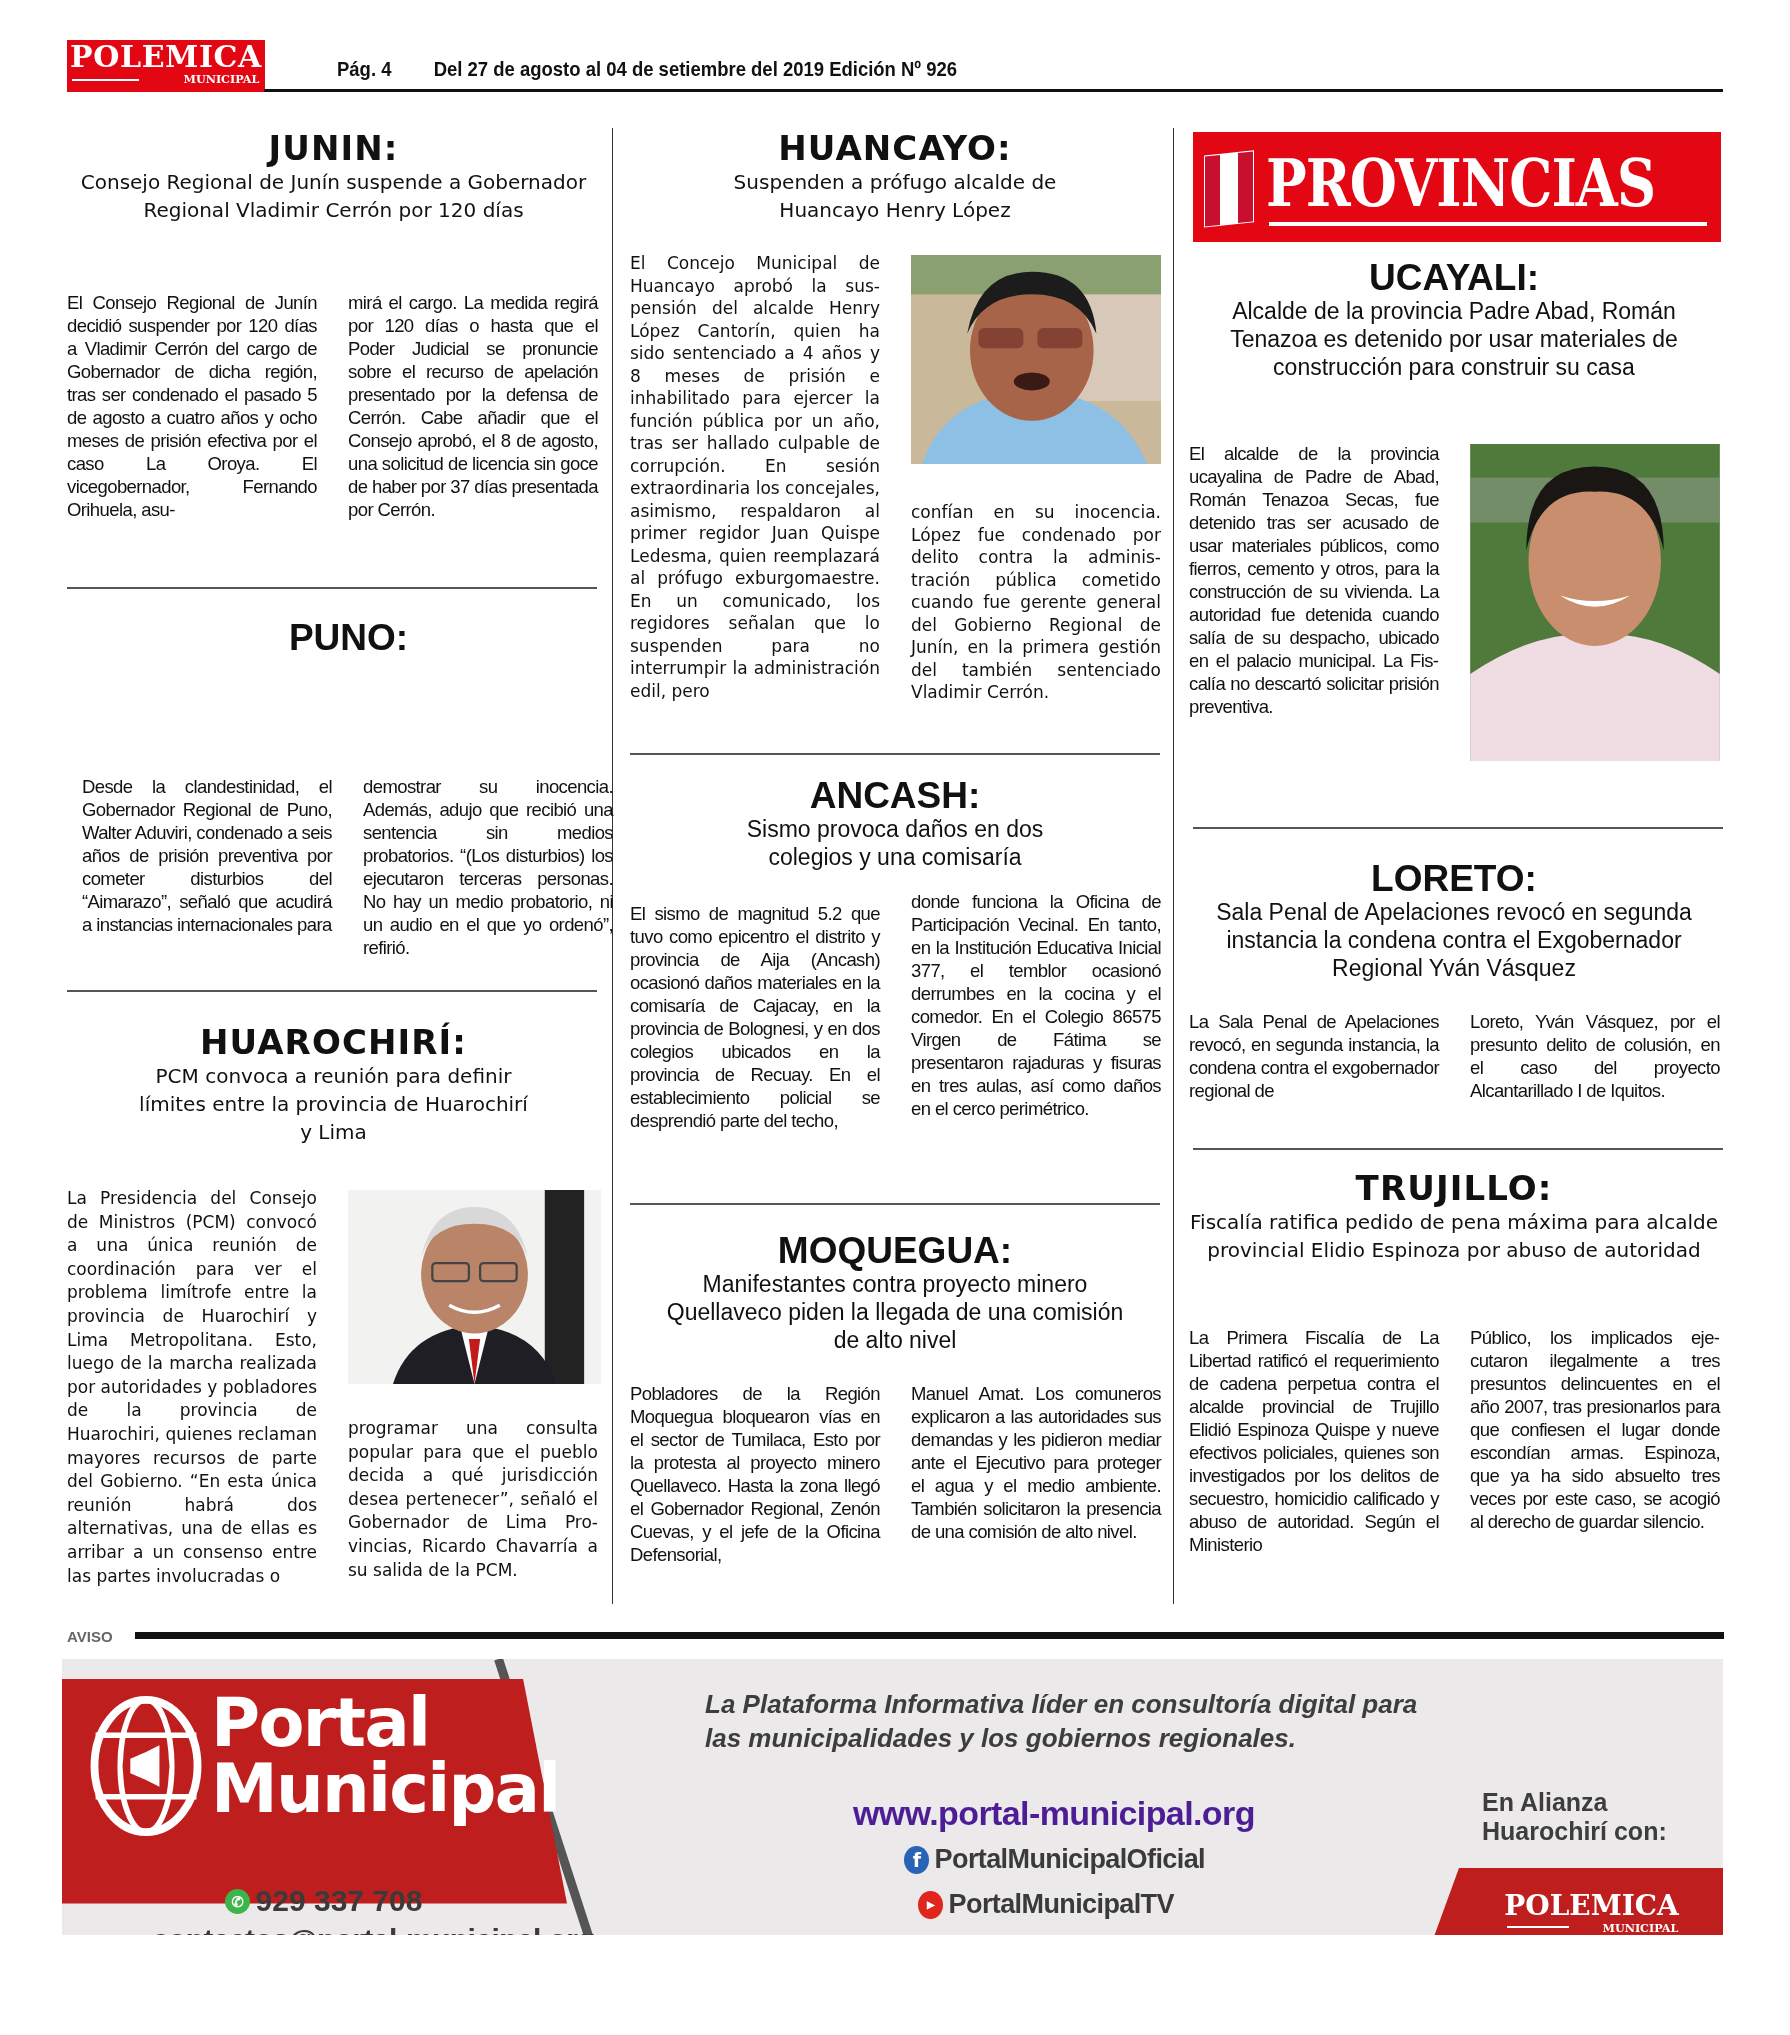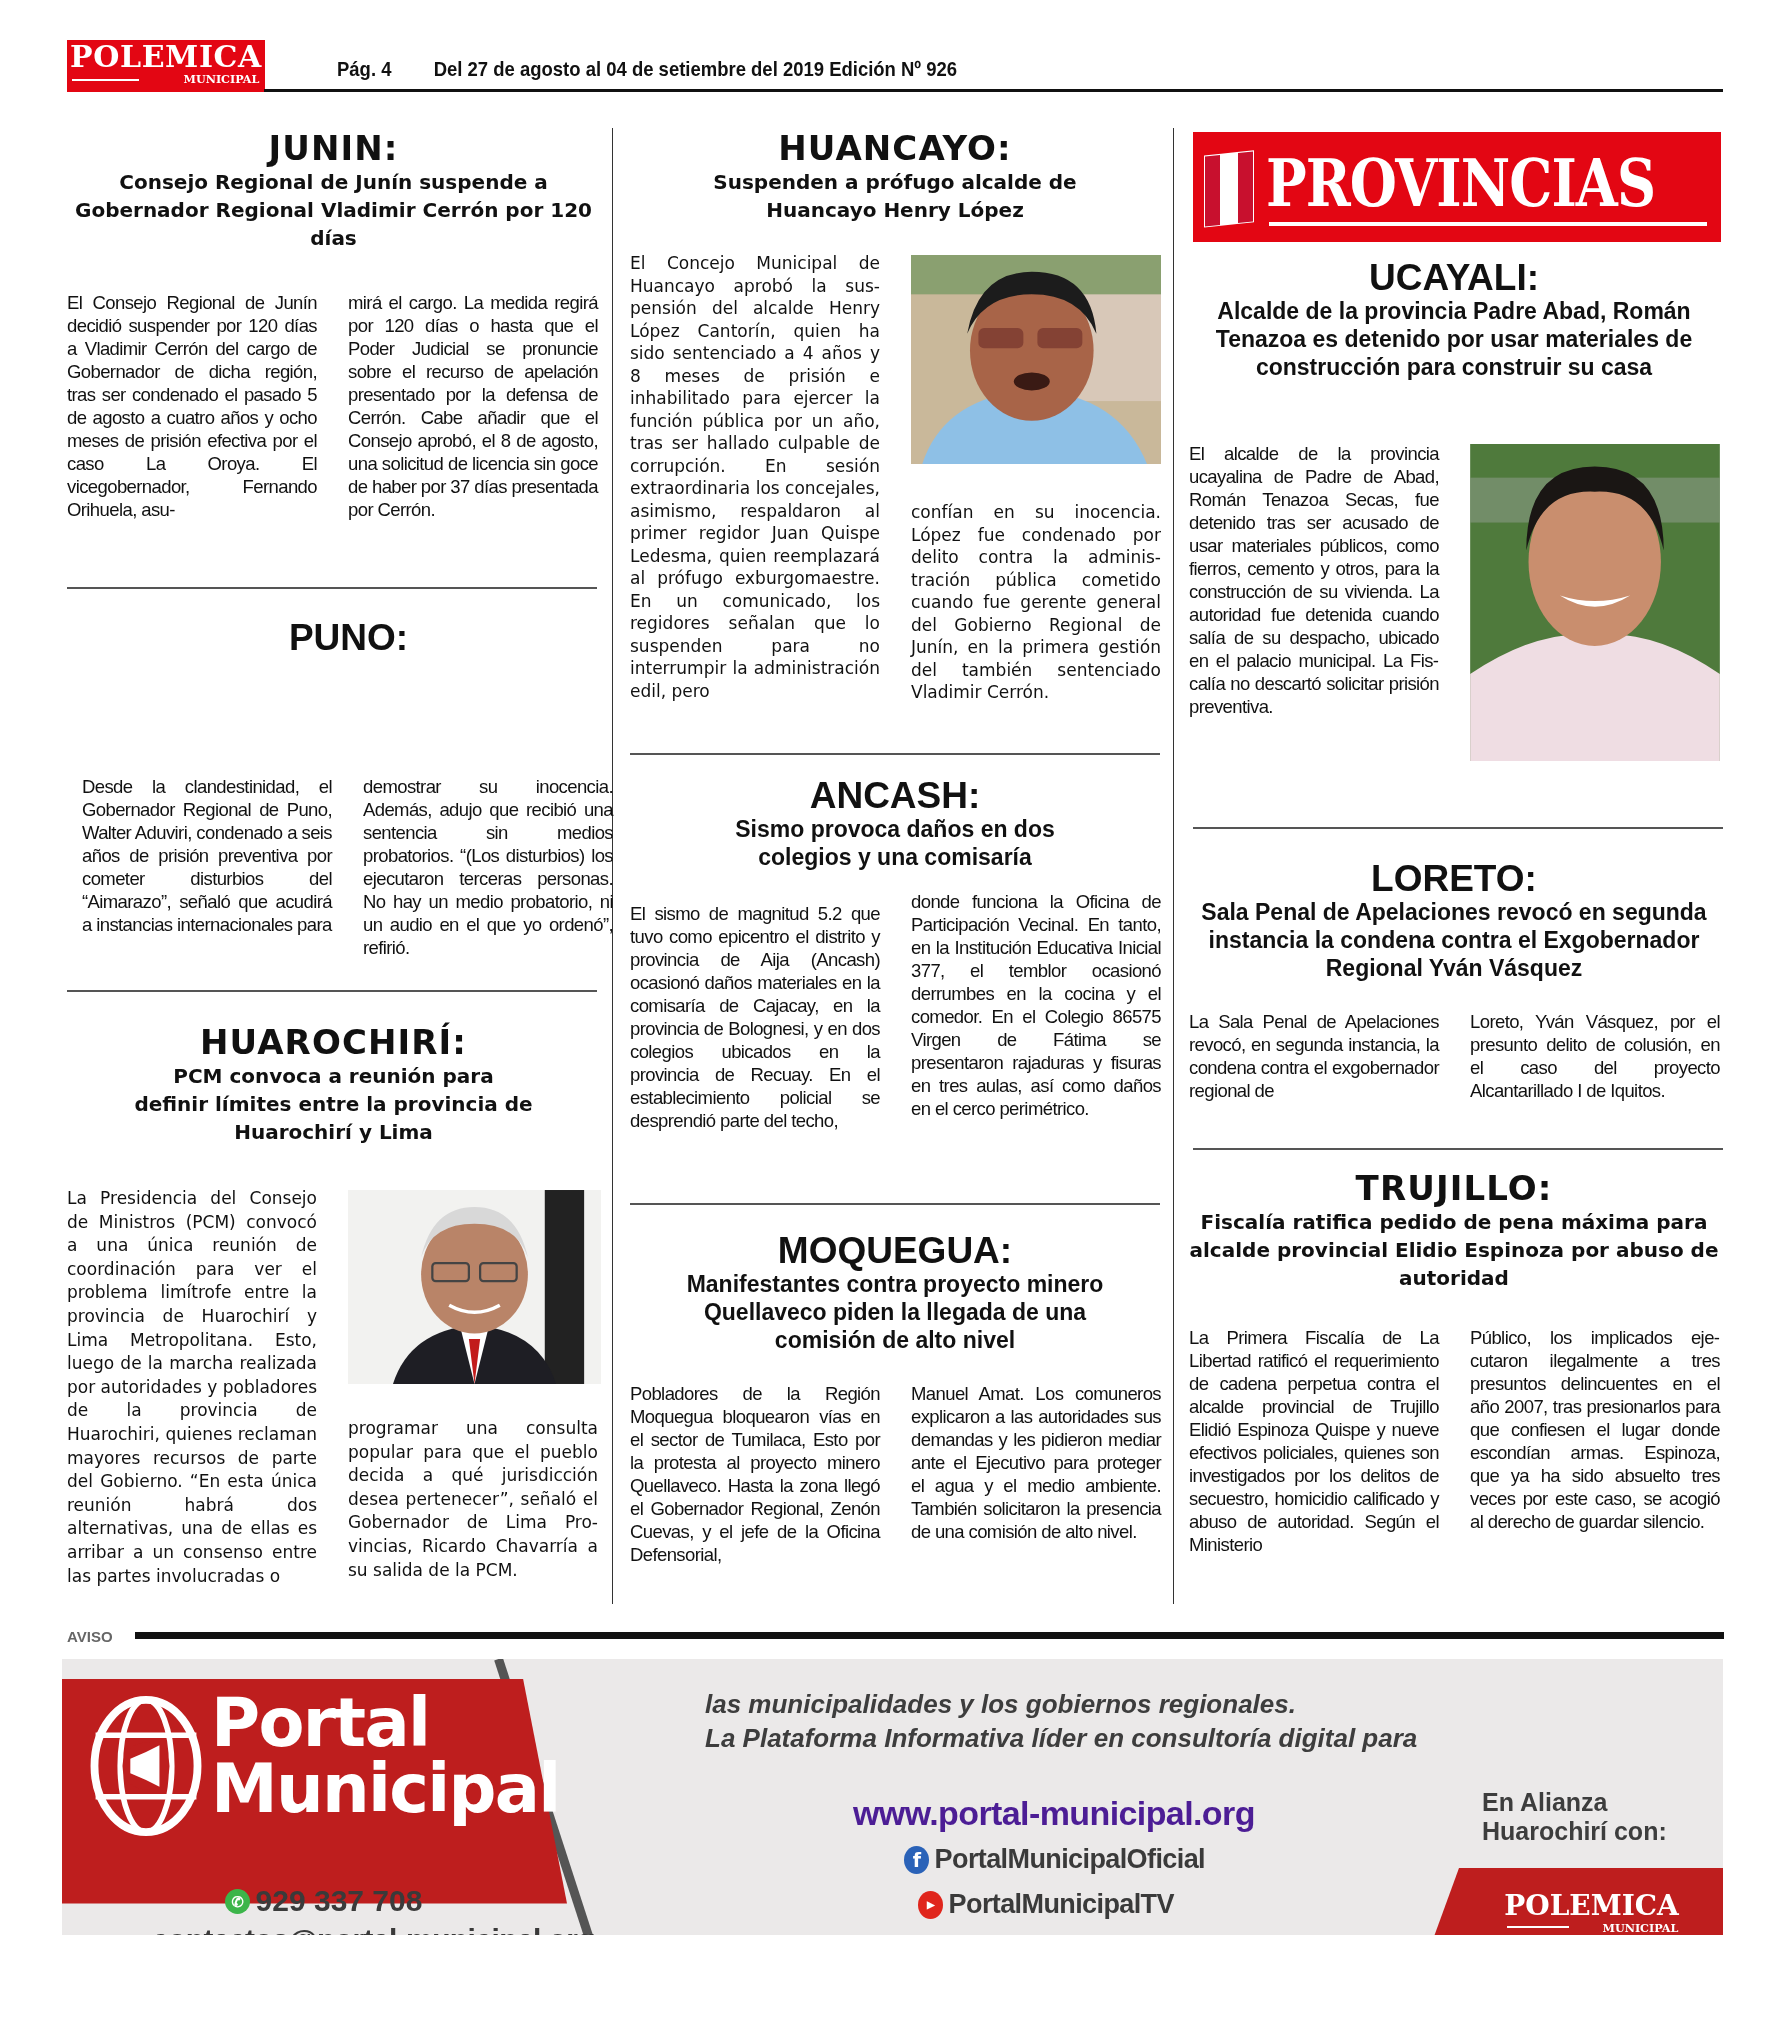--- a/index.html
+++ b/index.html
@@ -16,21 +16,21 @@
   .header-rule { position: absolute; left: 264px; top: 89px; width: 1459px; height: 2.8px; background: #111; }
 
   
   .col { position: absolute; top: 123px; }
   .vdiv { position: absolute; width: 1.1px; background: #333; }
   .hrule { position: absolute; height: 1.7px; background: #555; }
 
   .article { position: absolute; left: 0; width: 100%; }
   .region { font-weight: bold; font-size: 34px; text-align: center; line-height: 37px; letter-spacing: 1.1px; font-family: "DejaVu Sans", sans-serif; }
   .region.condensed { font-family: "Liberation Sans", sans-serif; font-size: 37px; letter-spacing: 0; }
-  .headline { font-weight: bold; font-size: 20px; line-height: 28px; text-align: center; font-family: "DejaVu Sans", sans-serif; margin-top: 1.1px; }
+  .headline { font-weight: normal; font-size: 20px; line-height: 28px; text-align: center; font-family: "DejaVu Sans", sans-serif; margin-top: 1.1px; }
   .headline.condensed { font-family: "Liberation Sans", sans-serif; font-size: 23px; }
   .body-cols { position: absolute; left: 0; width: 100%; }
   .body-col { position: absolute; top: 0; width: 250px; font-size: 18.5px; line-height: 23px; text-align: justify; hyphens: manual; }
   .body-col.left { left: 0; }
   .body-col.right { left: 281px; }
   .body-col.narrow { font-family: "Liberation Sans", sans-serif; letter-spacing: -0.6px; }
   .body-col.wide { font-family: "DejaVu Sans", sans-serif; font-size: 17px; letter-spacing: 0; }
 
   .photo { position: absolute; overflow: hidden; }
   .photo svg { width: 100%; height: 100%; display: block; }
@@ -236,22 +236,22 @@
     <div>Portal</div>
     <div>Municipal</div>
   </div>
   <div class="ad-phone">
     <span class="wa-icon">✆</span>
     <span>929 337 708</span>
   </div>
   <div class="ad-email">contactos@portal-municipal.org</div>
 
   <div class="ad-tagline">
+    <div>La Plataforma Informativa líder en consultoría digital para</div>
     <div>las municipalidades y los gobiernos regionales.</div>
-    <div>La Plataforma Informativa líder en consultoría digital para</div>
   </div>
   <div class="ad-url">www.portal-municipal.org</div>
   <div class="ad-social fb">
     <span class="fb-icon">f</span>
     <span>PortalMunicipalOficial</span>
   </div>
   <div class="ad-social yt">
     <span class="yt-icon">▶</span>
     <span>PortalMunicipalTV</span>
   </div>

